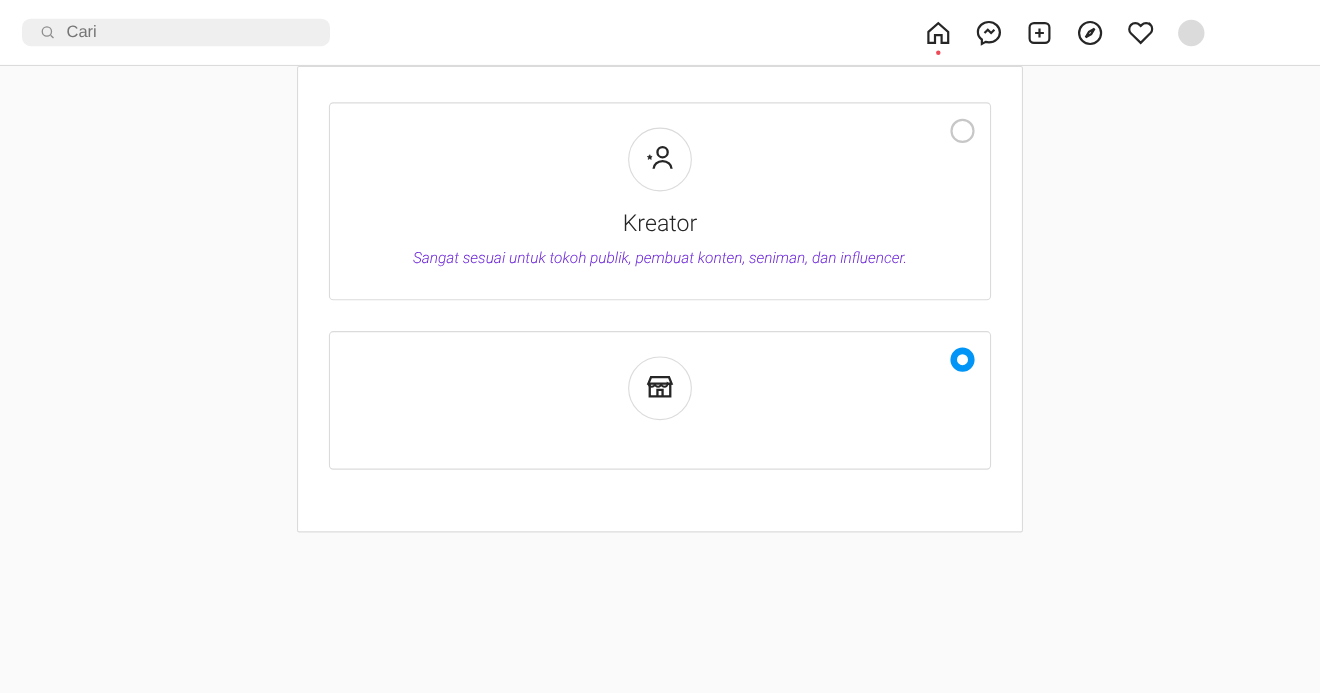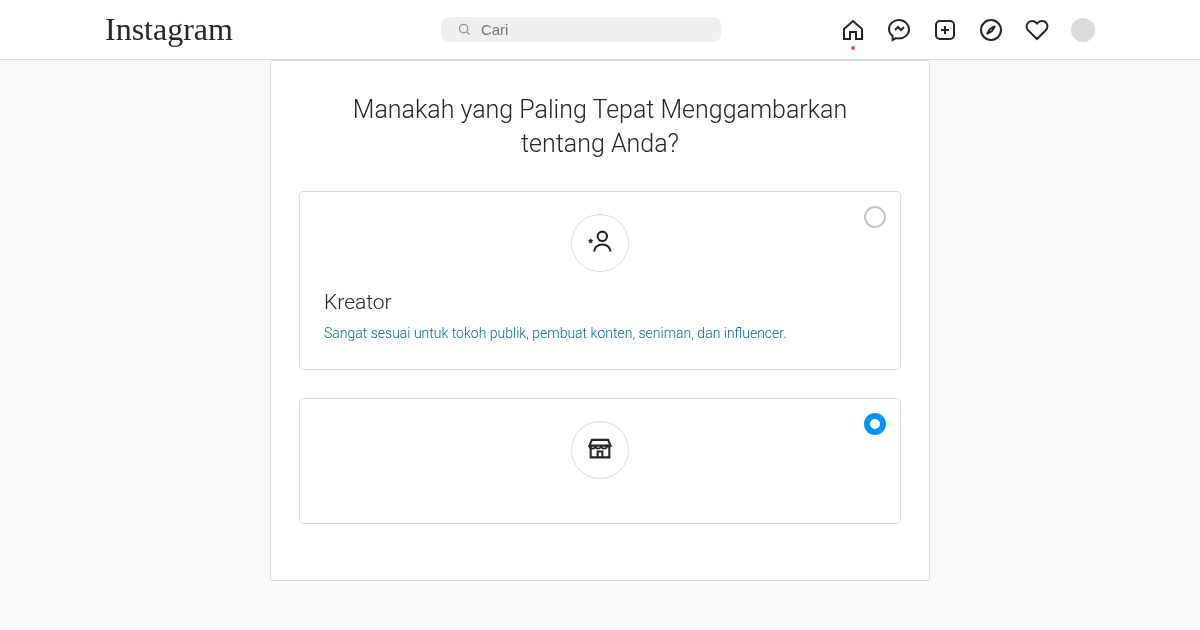--- a/index.html
+++ b/index.html
@@ -109,20 +109,21 @@
       color: #262626;
       margin-bottom: 30px;
       padding: 0 20px;
     }
     .option {
       border: 1px solid #dbdbdb;
       border-radius: 4px;
       padding: 22px 24px 26px 24px;
       margin-bottom: 28px;
       position: relative;
+      text-align: center;
       cursor: pointer;
     }
     .radio {
       position: absolute;
       top: 14px;
       right: 14px;
       width: 22px; height: 22px;
       border-radius: 50%;
       border: 2px solid #c7c7c7;
       background: #fff;
@@ -143,31 +144,29 @@
     .option-icon-wrap svg { width: 28px; height: 28px; color: #262626; }
     .option-title {
       font-size: 21px;
       font-weight: 300;
       color: #262626;
       margin-bottom: 10px;
     }
     .option-desc {
       font-size: 14px;
       font-weight: 300;
-      color: #0369a1;
+      color: #6d28d9;
       line-height: 1.4;
+      font-style: italic;
     }
   </style>
 </head>
 <body>
 
 <div class="topbar">
-  <div class="logo-wrap">
-    <div class="logo">Instagram</div>
-  </div>
   <div class="search-wrap">
     <div class="search">
       <span class="search-icon">
         <svg viewBox="0 0 24 24" fill="none" stroke="currentColor" stroke-width="2">
             <circle cx="11" cy="11" r="7"></circle>
             <line x1="21" y1="21" x2="16.65" y2="16.65"></line>
           </svg>
       </span>
       <input class="search-input" type="text" placeholder="Cari" style="">
     </div>
@@ -202,21 +201,20 @@
       <svg viewBox="0 0 24 24" fill="none" stroke="currentColor" stroke-width="2">
           <path d="M20.8 4.6a5.5 5.5 0 0 0-7.8 0L12 5.6l-1-1a5.5 5.5 0 0 0-7.8 7.8l1 1L12 21l7.8-7.8 1-1a5.5 5.5 0 0 0 0-7.8z"></path>
         </svg>
     </span>
     <span class="avatar"></span>
   </div>
 </div>
 
 <div class="main">
   <div class="card">
-    <h1 class="page-title">Manakah yang Paling Tepat Menggambarkan tentang Anda?</h1>
 
     <div class="option">
       <span class="radio"></span>
       <div class="option-icon-wrap">
         <span>
           <svg viewBox="0 0 24 24" fill="none" stroke="currentColor" stroke-width="1.8">
             <circle cx="14" cy="8" r="4"></circle>
             <path d="M7 21c0-3.3 3.1-6 7-6s7 2.7 7 6"></path>
             <path d="M4 10l.6 1.2 1.3.2-.95.93.22 1.3L4 13l-1.17.63.22-1.3-.95-.93 1.3-.2L4 10z" fill="currentColor" stroke-width="0.5"></path>
           </svg>

